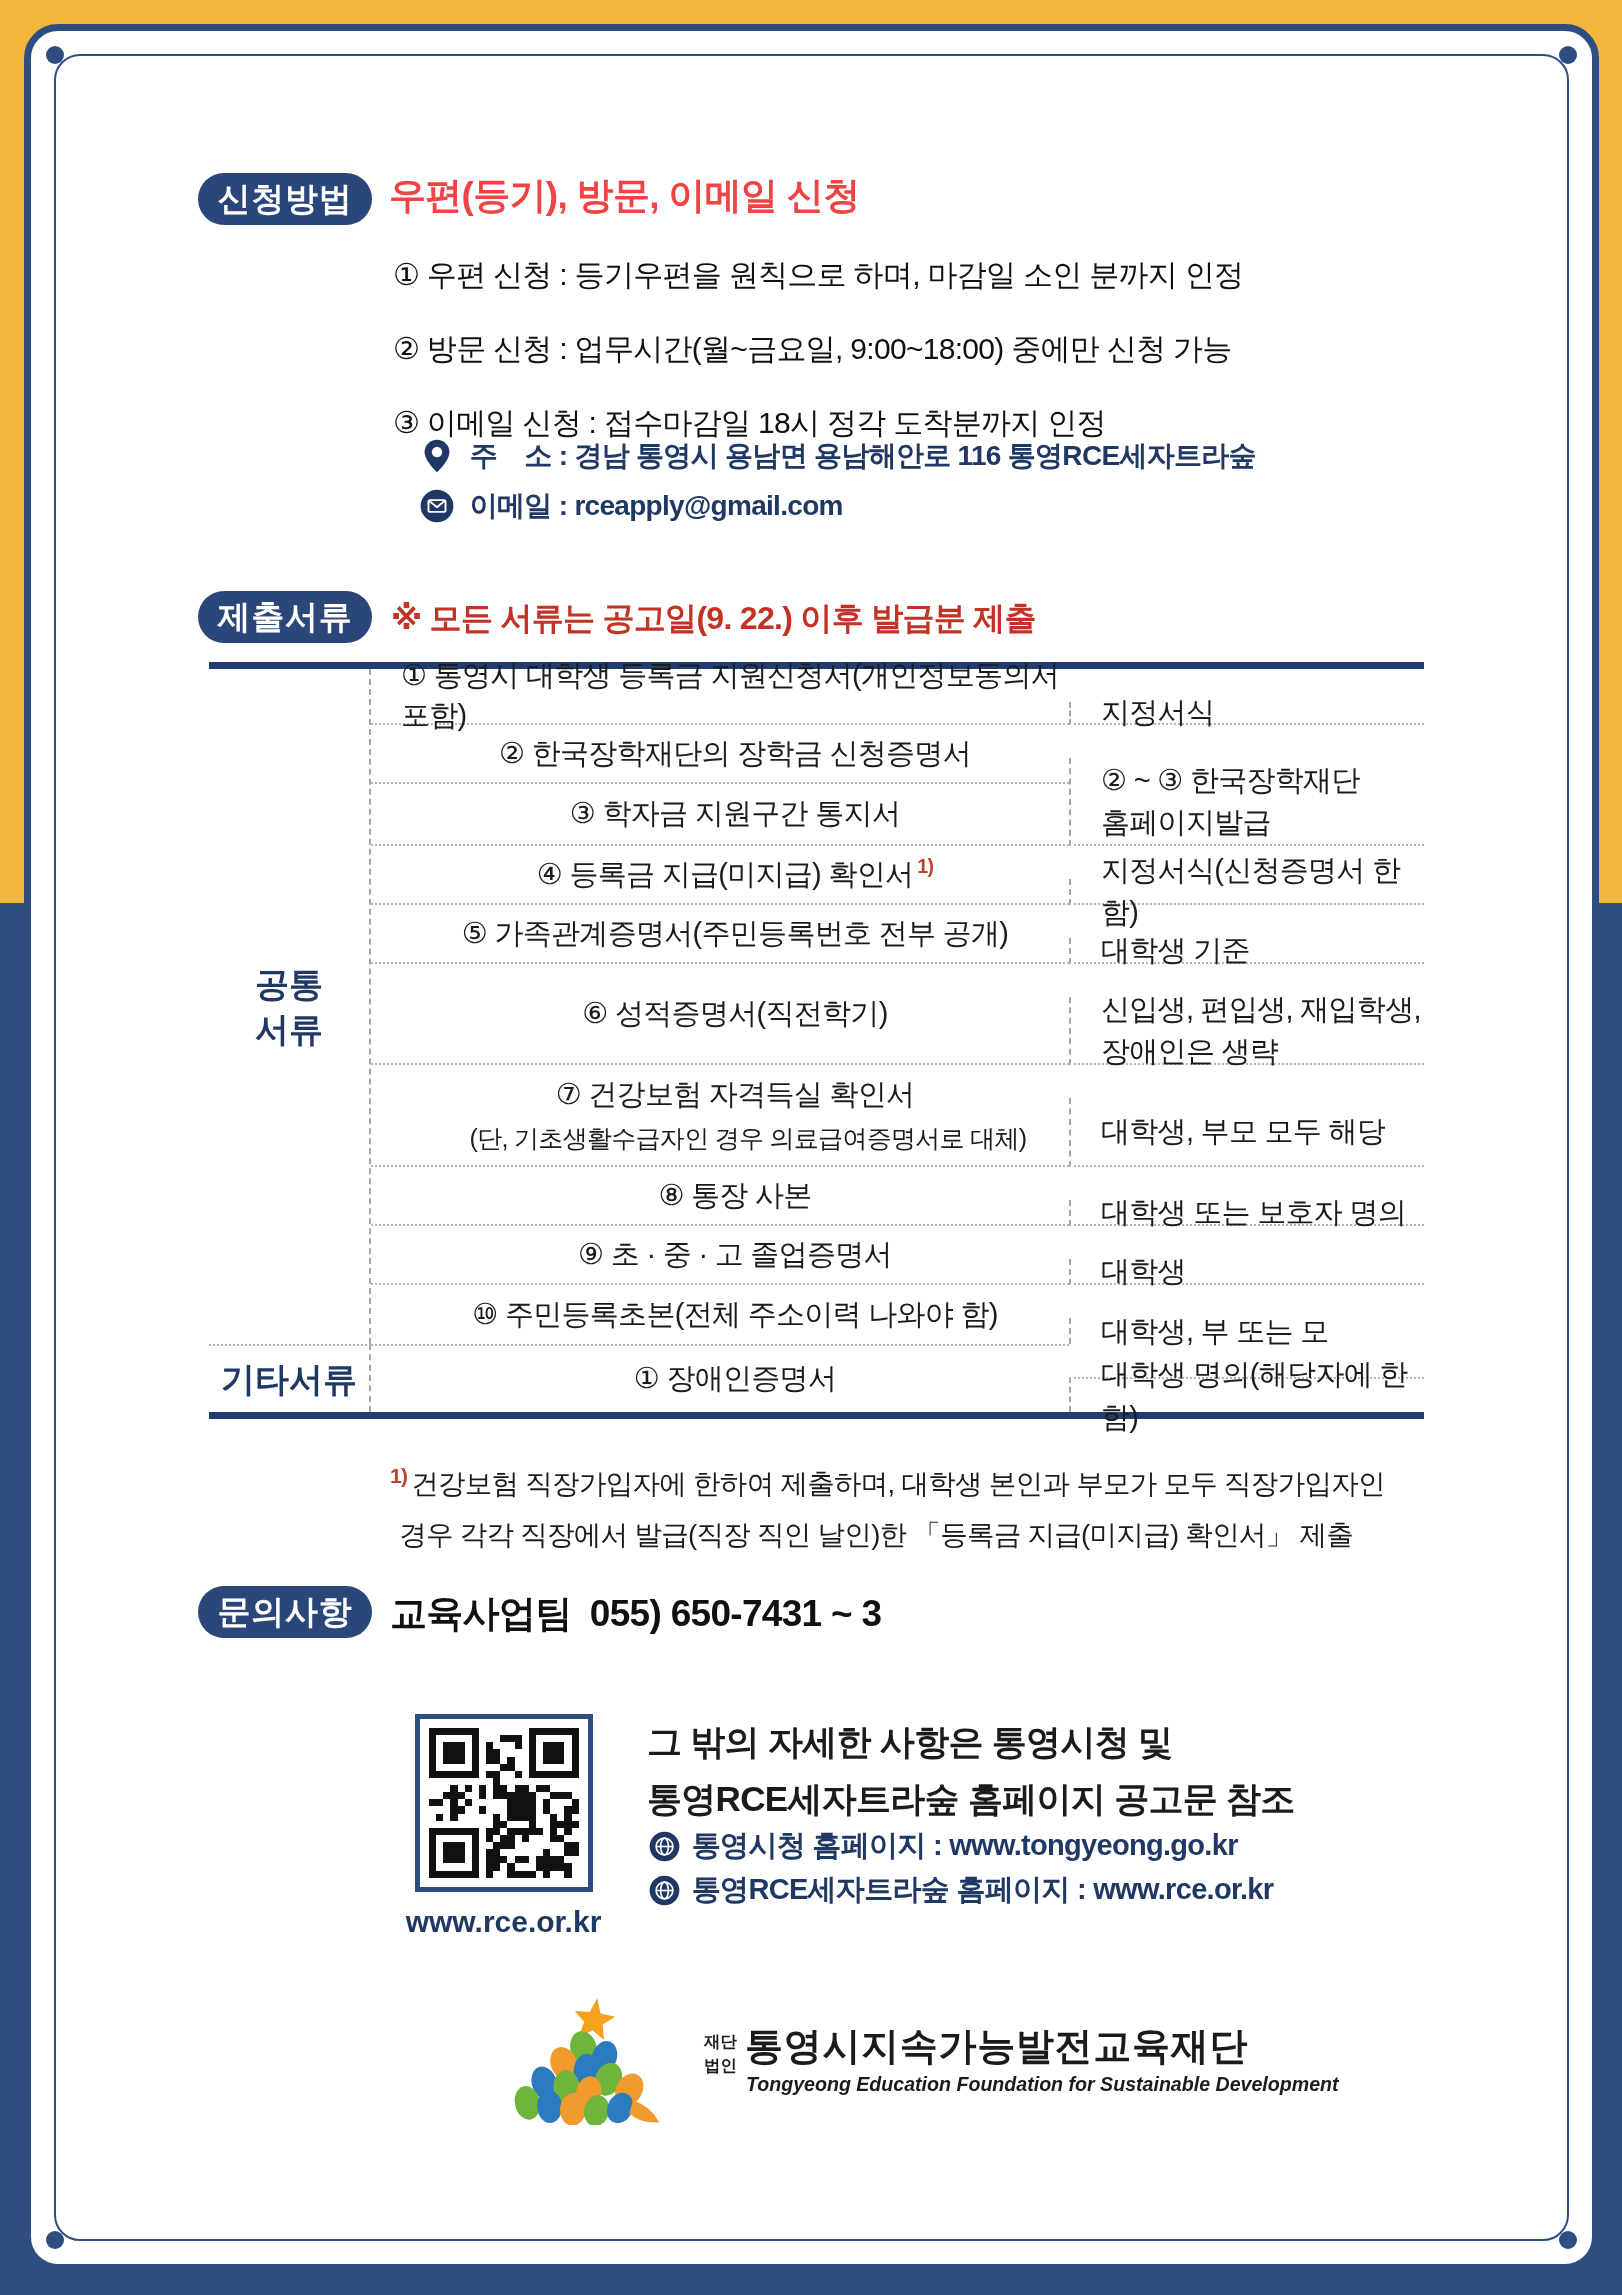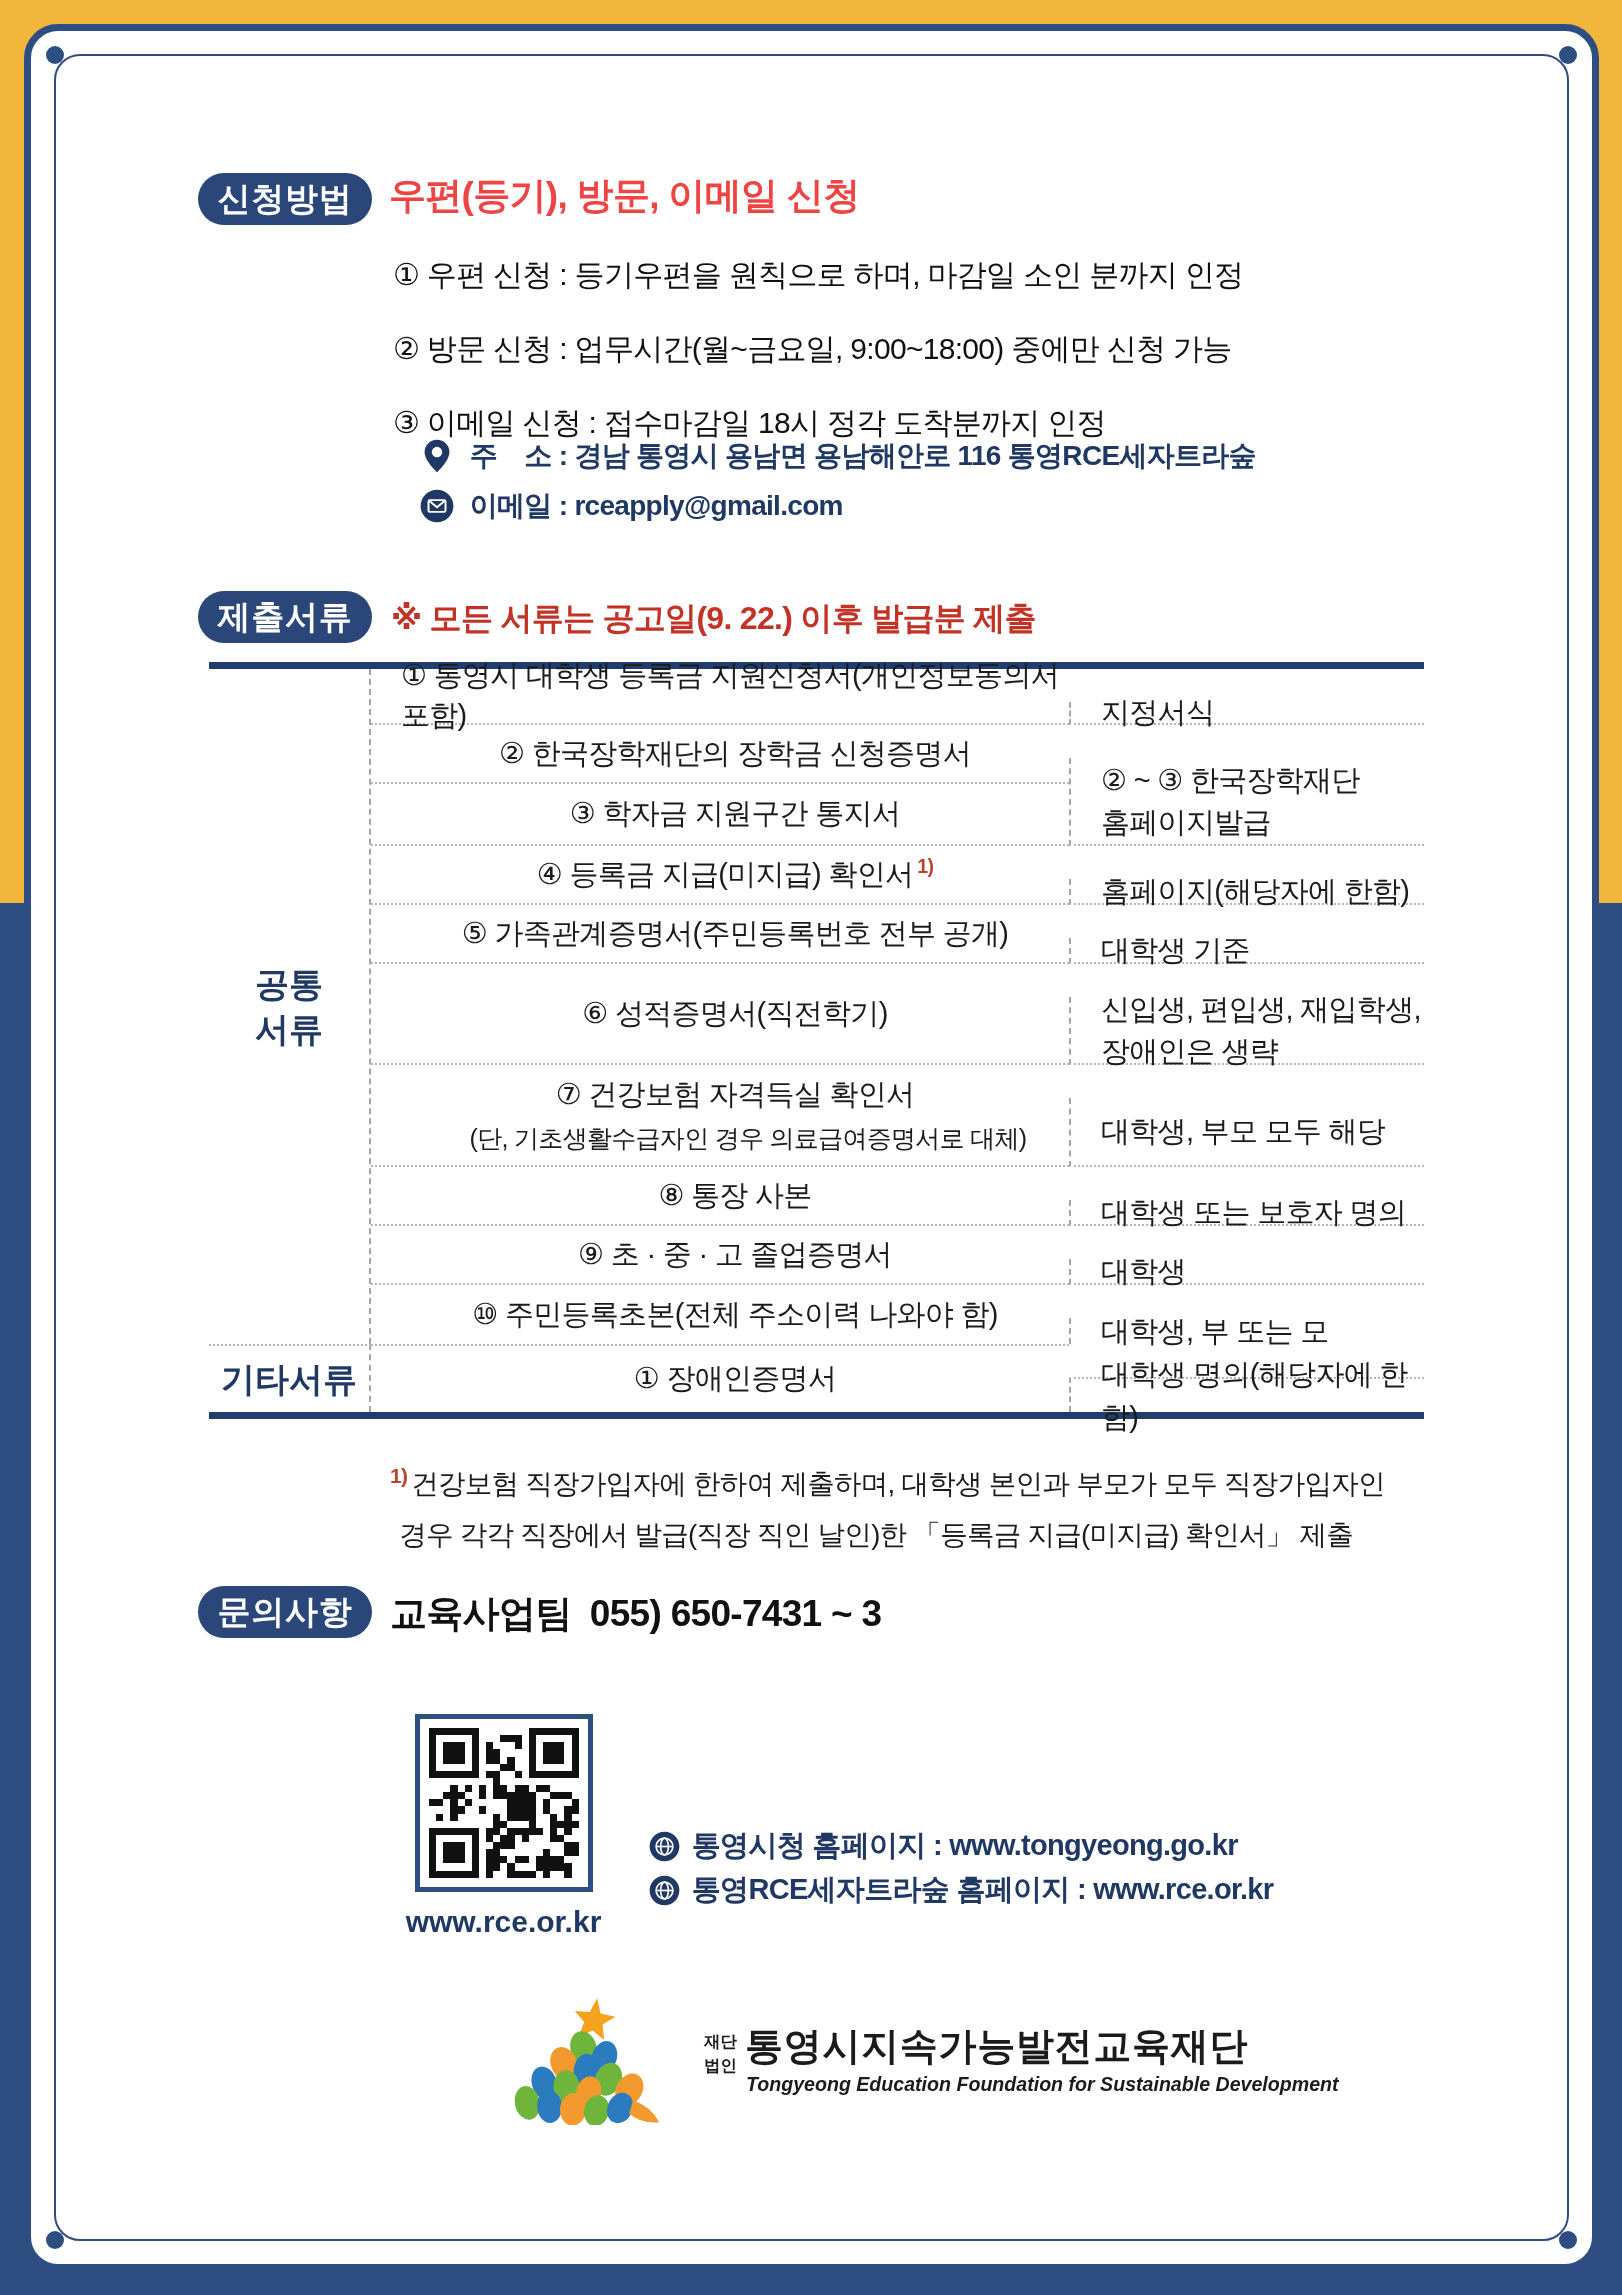--- a/index.html
+++ b/index.html
@@ -200,21 +200,21 @@
     <div class="cell-doc rule-b" style="grid-row:2;">② 한국장학재단의 장학금 신청증명서</div>
     <div class="cell-note rule-b" style="grid-row:2/4;">② ~ ③ 한국장학재단
 홈페이지발급</div>
 
     <div class="cell-doc rule-b" style="grid-row:3;">③ 학자금 지원구간 통지서</div>
 
     <div class="cell-doc rule-b" style="grid-row:4; flex-direction:row; align-items:center;">
       <span>④ 등록금 지급(미지급) 확인서</span>
         <span class="sup-red" style="align-self:flex-start; margin-top:9.2px;">1)</span>
     </div>
-    <div class="cell-note rule-b" style="grid-row:4;">홈페이지(해당자에 한함)</div>
+    <div class="cell-note rule-b" style="grid-row:4;">지정서식(신청증명서 한함)</div>
 
     <div class="cell-doc rule-b" style="grid-row:5;">⑤ 가족관계증명서(주민등록번호 전부 공개)</div>
     <div class="cell-note rule-b" style="grid-row:5;">대학생 기준</div>
 
     <div class="cell-doc rule-b" style="grid-row:6;">⑥ 성적증명서(직전학기)</div>
     <div class="cell-note rule-b" style="grid-row:6;">신입생, 편입생, 재입학생,
 장애인은 생략</div>
 
     <div class="cell-doc rule-b" style="grid-row:7;">
       <span>⑦ 건강보험 자격득실 확인서</span>
@@ -380,20 +380,24 @@
           <rect x="120" y="200" width="10" height="10"></rect>
           <rect x="130" y="200" width="10" height="10"></rect>
           <rect x="140" y="200" width="10" height="10"></rect>
           <rect x="160" y="200" width="10" height="10"></rect>
           <rect x="190" y="200" width="10" height="10"></rect>
         </g>
       </svg>
   </div>
   <div class="qr-caption">www.rce.or.kr</div>
 
+  <div class="info-head">
+    <span>그 밖의 자세한 사항은 통영시청 및</span><br>
+    <span>통영RCE세자트라숲 홈페이지 공고문 참조</span>
+  </div>
 
   <div class="info-link" style="top:1826px;">
     <svg class="globe" viewBox="0 0 48 48">
       <circle cx="24" cy="24" r="23" fill="#1F3864"></circle>
       <circle cx="24" cy="24" r="13" fill="none" stroke="#fff" stroke-width="2.6"></circle>
       <ellipse cx="24" cy="24" rx="6" ry="13" fill="none" stroke="#fff" stroke-width="2.6"></ellipse>
       <line x1="11" y1="24" x2="37" y2="24" stroke="#fff" stroke-width="2.6"></line>
     </svg>
     <span><span>통영시청 홈페이지 : </span><span>www.tongyeong.go.kr</span></span>
   </div>

